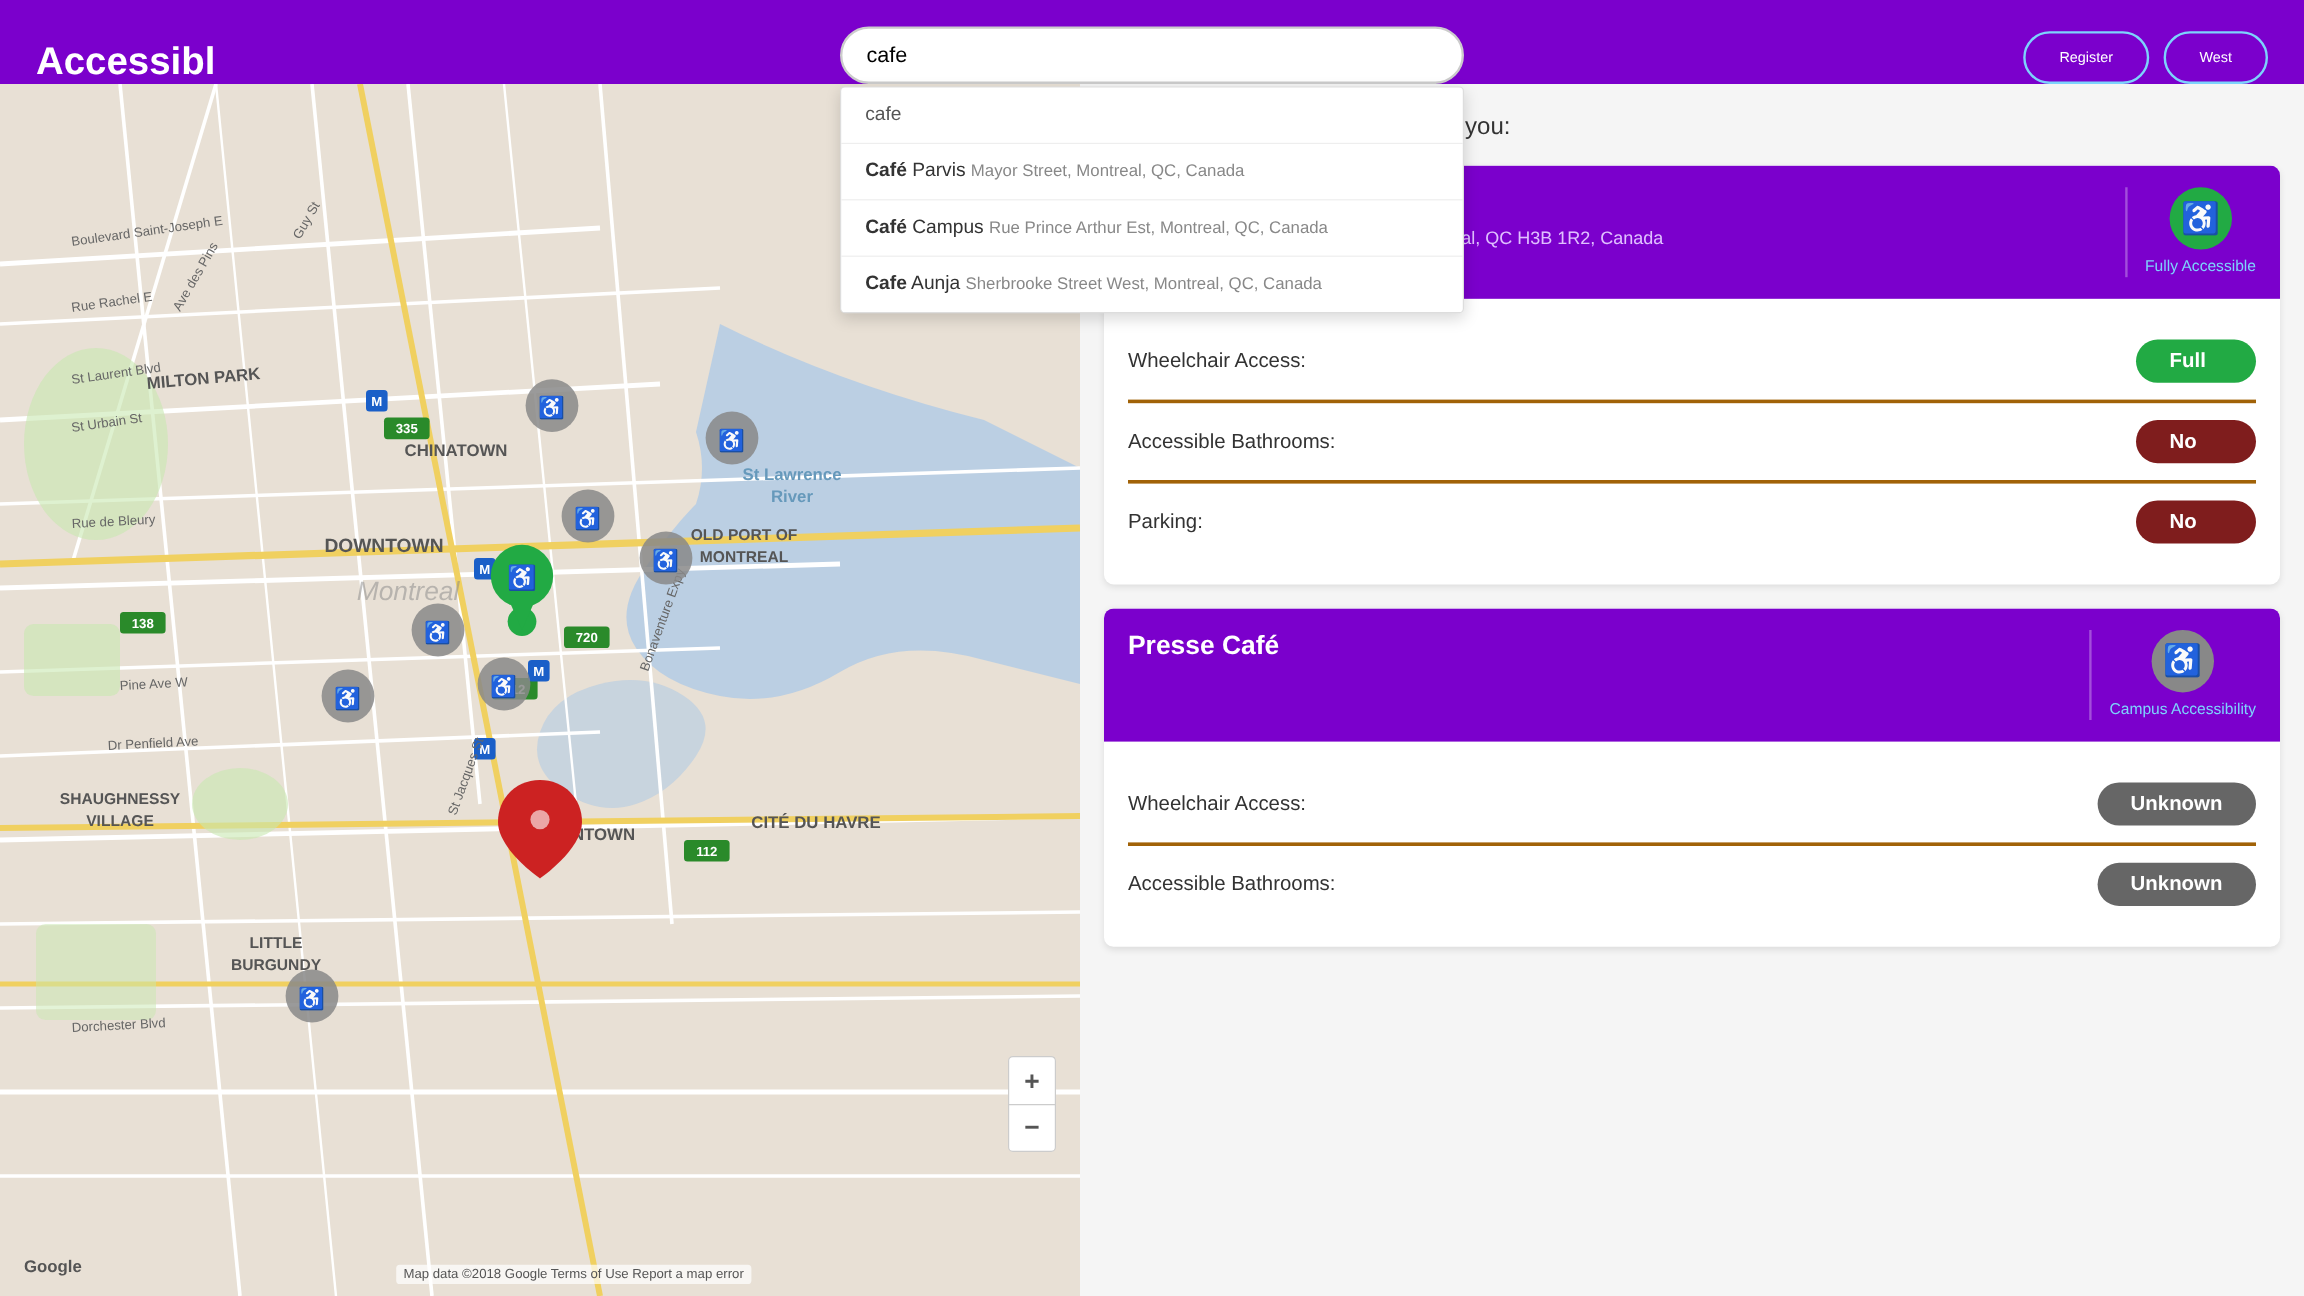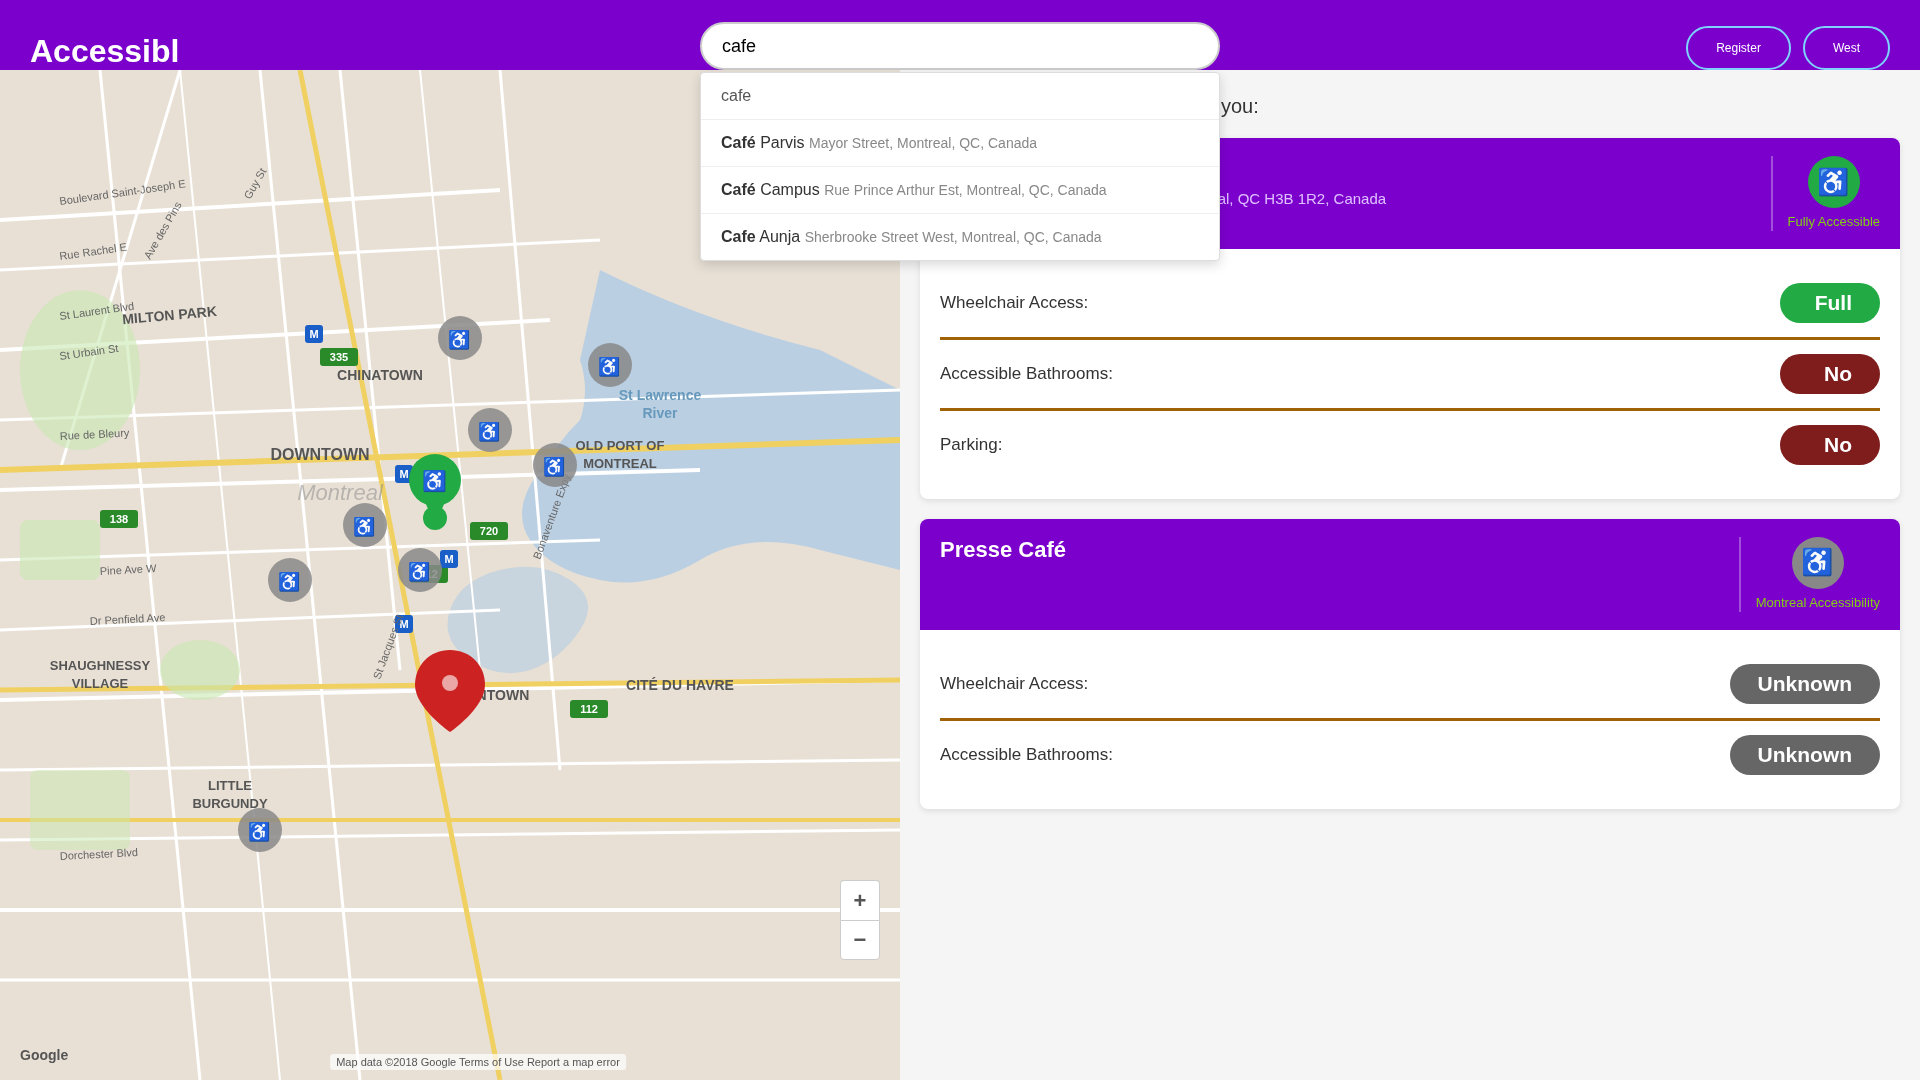--- a/index.html
+++ b/index.html
@@ -188,21 +188,21 @@
       height: 52px;
       border-radius: 50%;
       display: flex;
       align-items: center;
       justify-content: center;
       font-size: 26px;
     }
     .accessibility-icon.green { background: #22AA44; }
     .accessibility-icon.gray { background: #888; }
     .badge-label {
-      color: #84cc16;
+      color: #7dd3fc;
       font-size: 13px;
       text-align: center;
       line-height: 1.3;
     }
     .result-card-body {
       padding: 20px;
     }
     .result-row {
       display: flex;
       align-items: center;
@@ -211,23 +211,23 @@
       border-bottom: 3px solid #a16207;
       font-size: 17px;
       color: #333;
     }
     .result-row:last-child { border-bottom: none; }
     .result-label { font-size: 17px; color: #333; }
     .status-badge {
       padding: 8px 28px;
       border-radius: 20px;
       color: white;
-      font-size: 21px;
+      font-size: 17px;
       font-weight: bold;
-      text-align: right;
+      text-align: left;
       min-width: 100px;
     }
     .status-full { background: #22AA44; }
     .status-no { background: #7f1d1d; }
     .status-unknown { background: #666; }
   </style>
 </head>
 <body>
 
 <header class="header">
@@ -434,21 +434,21 @@
 
     <div class="result-card">
       <div class="result-card-header">
         <div>
           <div class="result-card-title">Presse Café</div>
         </div>
         <div class="result-card-badge">
           <div class="accessibility-icon gray">
             <span>♿</span>
           </div>
-          <div class="badge-label">Montreal Accessibility</div>
+          <div class="badge-label">Campus Accessibility</div>
         </div>
       </div>
       <div class="result-card-body">
         <div class="result-row">
           <span class="result-label">Wheelchair Access:</span>
           <span class="status-badge status-unknown">Unknown</span>
         </div>
         <div class="result-row">
           <span class="result-label">Accessible Bathrooms:</span>
           <span class="status-badge status-unknown">Unknown</span>

